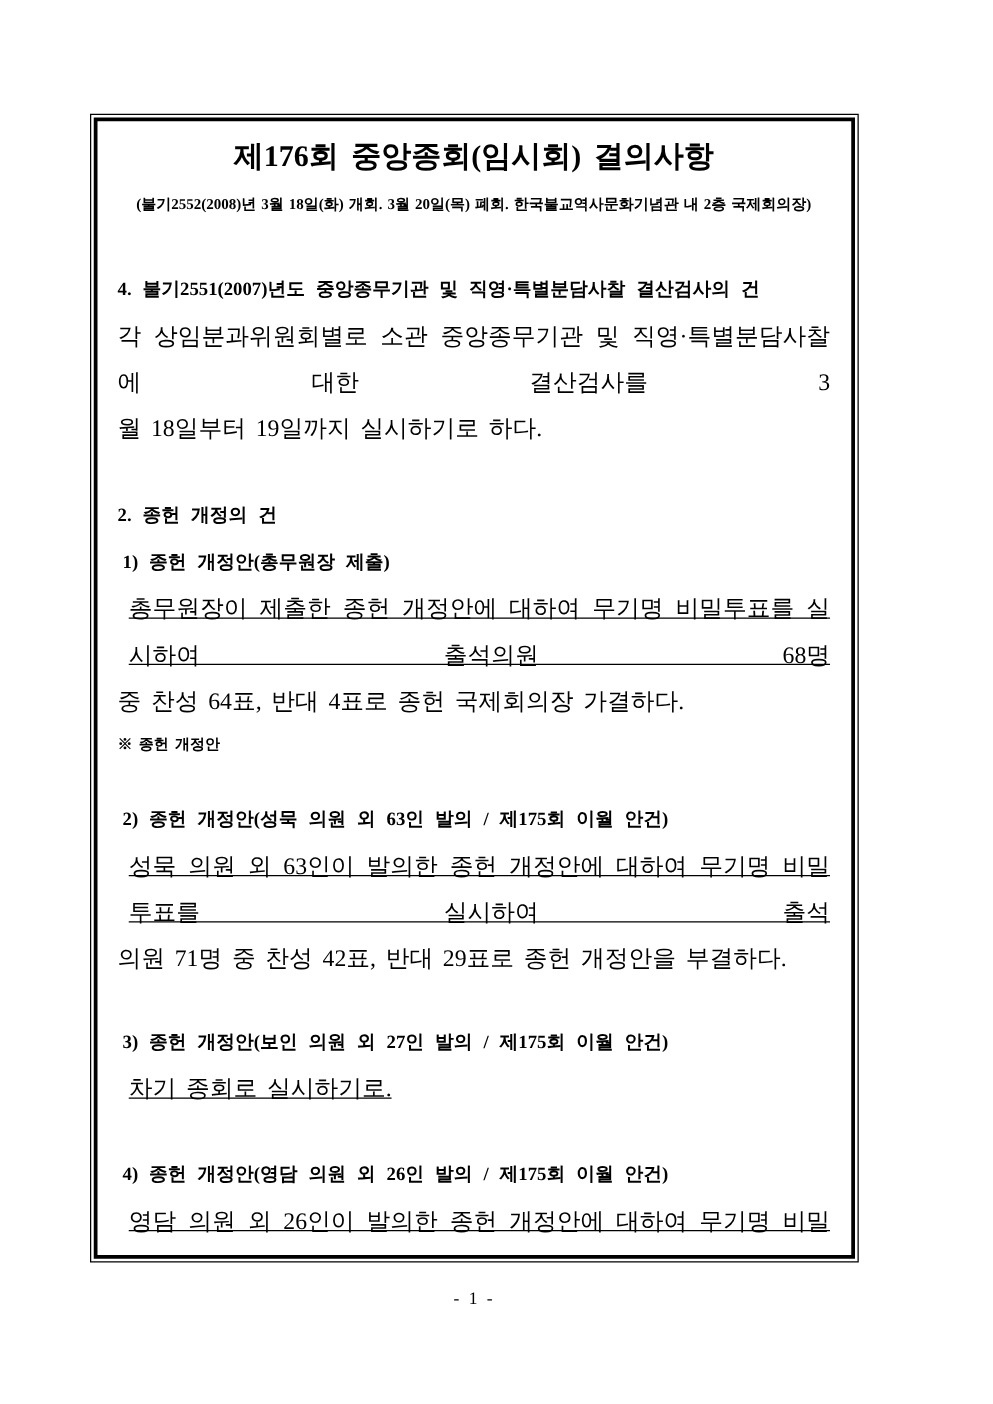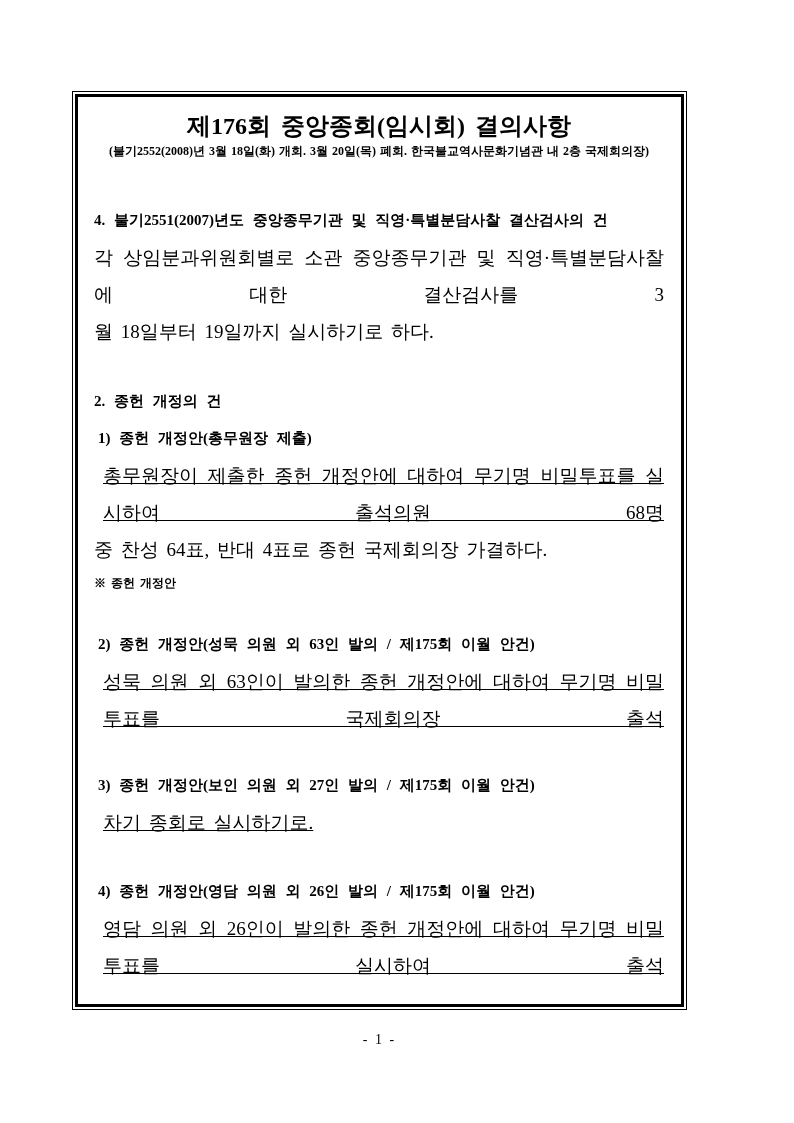--- a/index.html
+++ b/index.html
@@ -39,20 +39,21 @@
   }
   .title {
     margin: 0;
     font-size: 24px;
     line-height: 34px;
     font-weight: bold;
     text-align: center;
     word-spacing: 4px;
   }
   .subtitle {
+    margin-top: 12px;
     font-size: 12px;
     line-height: 17px;
     font-weight: bold;
     text-align: center;
     word-spacing: 1px;
     white-space: nowrap;
   }
   .line {
     font-size: 19px;
     line-height: 37px;
@@ -114,21 +115,22 @@
 
         <div>
           <div class="h subhead-indent">1) 종헌 개정안(총무원장 제출)</div>
           <div class="line fill indent">총무원장이 제출한 종헌 개정안에 대하여 무기명 비밀투표를 실시하여 출석의원 68명</div>
           <div class="line">중 찬성 64표, 반대 4표로 종헌 국제회의장 가결하다.</div>
           <div class="note">※ 종헌 개정안</div>
         </div>
 
         <div class="sub2">
           <div class="h subhead-indent">2) 종헌 개정안(성묵 의원 외 63인 발의 / 제175회 이월 안건)</div>
-          <div class="line fill indent">성묵 의원 외 63인이 발의한 종헌 개정안에 대하여 무기명 비밀투표를 국제회의장 출석</div>
+          <div class="line fill indent">성묵 의원 외 63인이 발의한 종헌 개정안에 대하여 무기명 비밀투표를 실시하여 출석</div>
+          <div class="line">의원 71명 중 찬성 42표, 반대 29표로 종헌 개정안을 부결하다.</div>
         </div>
 
         <div class="sub3">
           <div class="h subhead-indent">3) 종헌 개정안(보인 의원 외 27인 발의 / 제175회 이월 안건)</div>
           <div class="line indent">차기 종회로 실시하기로.</div>
         </div>
 
         <div class="sub4">
           <div class="h subhead-indent">4) 종헌 개정안(영담 의원 외 26인 발의 / 제175회 이월 안건)</div>
           <div class="line fill indent">영담 의원 외 26인이 발의한 종헌 개정안에 대하여 무기명 비밀투표를 실시하여 출석</div>

